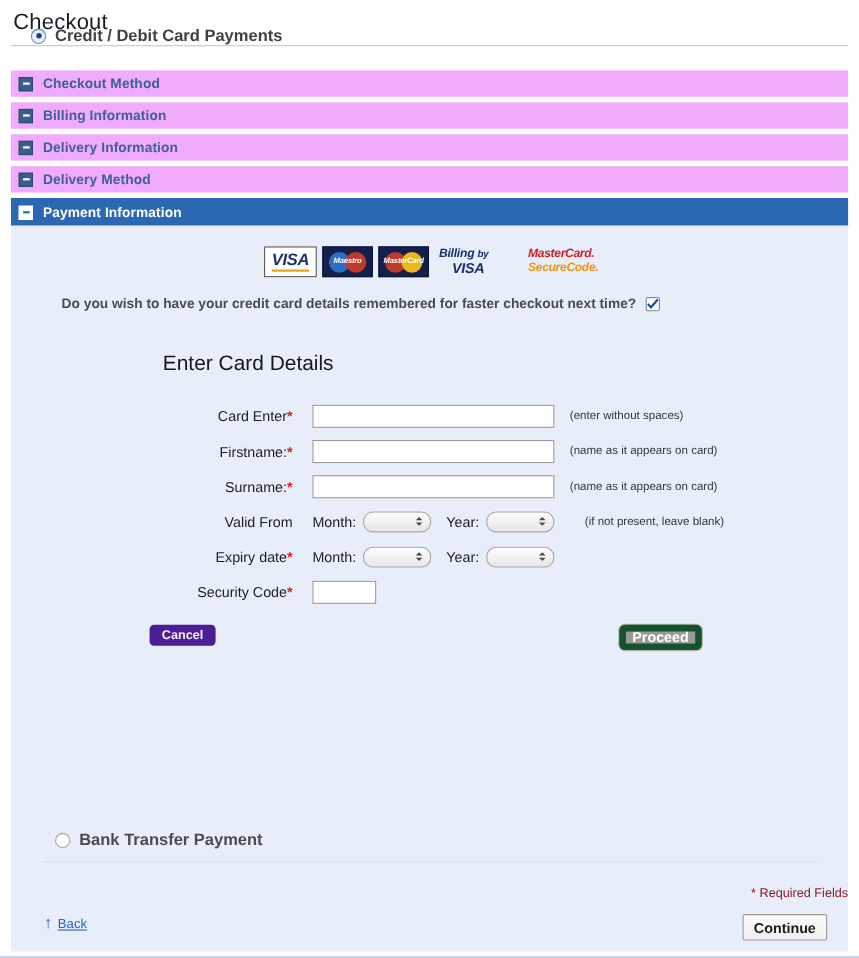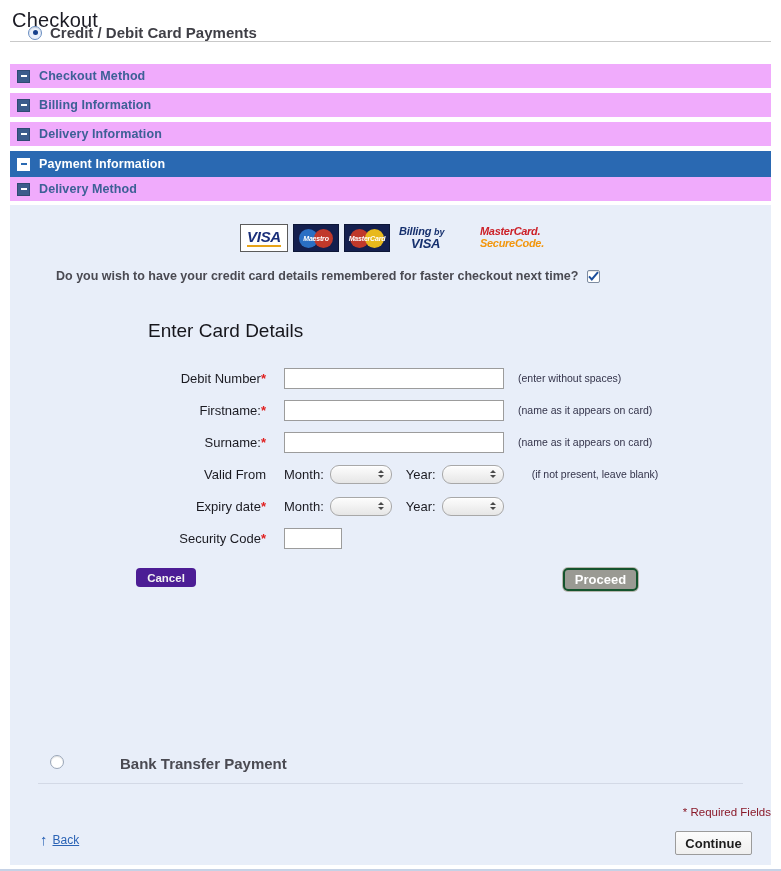--- a/index.html
+++ b/index.html
@@ -140,30 +140,30 @@
   
   .btn-cancel{
     position:absolute;left:136px;top:568px;width:60px;height:19px;
     border-radius:4px;background:#4c1d95;border:none;
     color:#f2f2f2;font-size:11.5px;font-weight:bold;
     font-family:"Liberation Sans", sans-serif;
     display:flex;align-items:center;justify-content:center;cursor:default;
   }
   .btn-proceed{
     position:absolute;left:563px;top:568px;width:75px;height:23px;
-    border-radius:5px;background:#9a9a93;border:2px solid #14532d;
+    border-radius:5px;background:#9a9a93;border:6px solid #14532d;
     box-shadow:0 0 0 1px #b6b6ae;
     color:#ffffff;font-size:13px;font-weight:bold;
     font-family:"Liberation Sans", sans-serif;
     display:flex;align-items:center;justify-content:center;cursor:pointer;
     box-sizing:border-box;
   }
 
   
-  .bank-row{position:absolute;left:40px;top:550px;display:flex;align-items:flex-start;gap:48px;}
+  .bank-row{position:absolute;left:40px;top:550px;display:flex;align-items:center;}
   .bank-row .pay-label{color:#4a4a52;}
   .panel-divider{position:absolute;left:28px;top:578px;width:705px;height:1px;background:#d3d9e6;}
 
   
   .required{
     position:absolute;right:10px;top:806px;font-size:11.5px;color:#8a1a2a;
   }
   .back{
     position:absolute;left:40px;top:832px;display:flex;align-items:center;
   }
@@ -205,32 +205,32 @@
       <span class="acc-label">Billing Information</span>
     </div>
 
     <div class="acc-row">
       <span class="acc-box">
           <i></i>
         </span>
       <span class="acc-label">Delivery Information</span>
     </div>
 
+    <div class="acc-row">
+      <span class="acc-box">
+          <i></i>
+        </span>
+      <span class="acc-label">Delivery Method</span>
+    </div>
+
     <div class="acc-row active">
       <span class="acc-box">
           <i></i>
         </span>
       <span class="acc-label">Payment Information</span>
-    </div>
-
-    <div class="acc-row">
-      <span class="acc-box">
-          <i></i>
-        </span>
-      <span class="acc-label">Delivery Method</span>
     </div>
 
   </div>
 
   <div class="panel"></div>
 
   <div class="pay-row">
     <span class="radio on">
         <b></b>
       </span>
@@ -275,21 +275,21 @@
         <path d="M1 5.4 L3.8 8.4 L10 1.2" stroke="#1c4f9c" stroke-width="2" fill="none"></path>
       </svg>
     </span>
   </div>
 
   <div class="form-title">Enter Card Details</div>
 
   <div class="form">
 
     <div class="frow">
-      <div class="flabel"><span>Debit Number</span><span class="req">*</span></div>
+      <div class="flabel"><span>Card Enter</span><span class="req">*</span></div>
       <div class="fctl">
         <input class="txt w-wide" type="text" value="" style="">
         <span class="hint">(enter without spaces)</span>
       </div>
     </div>
 
     <div class="frow">
       <div class="flabel"><span>Firstname:</span><span class="req">*</span></div>
       <div class="fctl">
         <input class="txt w-wide" type="text" value="" style="">

